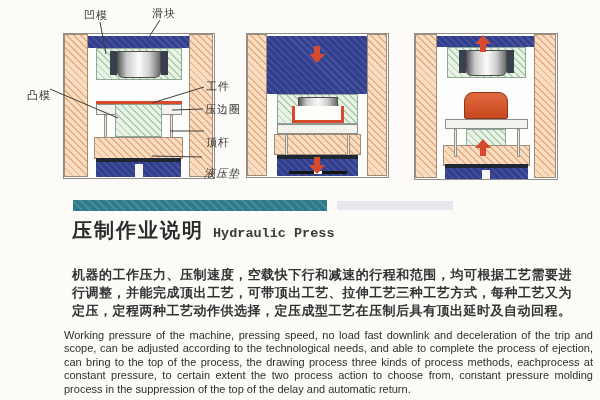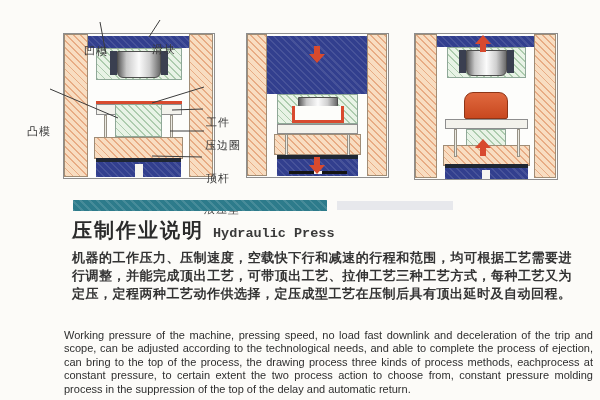--- a/index.html
+++ b/index.html
@@ -33,35 +33,35 @@
 
   
   .arrow{position:absolute;width:16px;display:flex;flex-direction:column;align-items:center;z-index:5;}
   .arrow .sh{width:6px;height:8px;background:var(--arrow-red,#d84a2e);}
   .arrow .hd{width:0;height:0;border-left:8px solid transparent;border-right:8px solid transparent;}
   .arrow.down .hd{border-top:9px solid var(--arrow-red,#d84a2e);}
   .arrow.up{flex-direction:column-reverse;}
   .arrow.up .hd{border-bottom:9px solid var(--arrow-red,#d84a2e);}
 
   
-  .dlabel{position:absolute;font-size:11px;color:#383838;letter-spacing:1px;white-space:nowrap;margin-top:36px;}
+  .dlabel{position:absolute;font-size:11px;color:#383838;letter-spacing:1px;white-space:nowrap;}
   #leaders{position:absolute;left:0;top:0;pointer-events:none;}
 
   
   #bar-teal{position:absolute;left:73px;top:200px;width:254px;height:11px;
      background-color:var(--accent-teal,#2d7b8b);
      background-image:repeating-linear-gradient(45deg,rgba(255,255,255,.12) 0 2px,transparent 2px 6px);}
   #bar-gray{position:absolute;left:337px;top:201px;width:116px;height:9px;
      background:var(--bar-gray,#e7e8ec);}
 
   
   #title-row{position:absolute;left:72px;top:217px;display:flex;align-items:baseline;font-family:Liberation Mono, monospace;}
   #title-zh{font-size:20px;font-weight:700;color:#2b2b2b;letter-spacing:2px;margin:0;}
   #title-en{font-size:13.5px;font-weight:700;color:#3a3a3a;margin-left:9px;text-align:center;}
-  #para-zh{position:absolute;left:72px;top:236px;width:500px;font-size:13px;line-height:18px;
+  #para-zh{position:absolute;left:72px;top:253px;width:500px;font-size:13px;line-height:18px;
      font-weight:600;color:#333;text-align:justify;letter-spacing:.5px;}
   #para-en{position:absolute;left:64px;top:318px;width:529px;font-size:11px;line-height:13.4px;
      color:#2e2e2e;text-align:justify;}
 </style>
 </head>
 <body>
 
 <div id="page">
 
   <div class="frame" style="left:63px;top:33px;width:152px;height:146px;">

